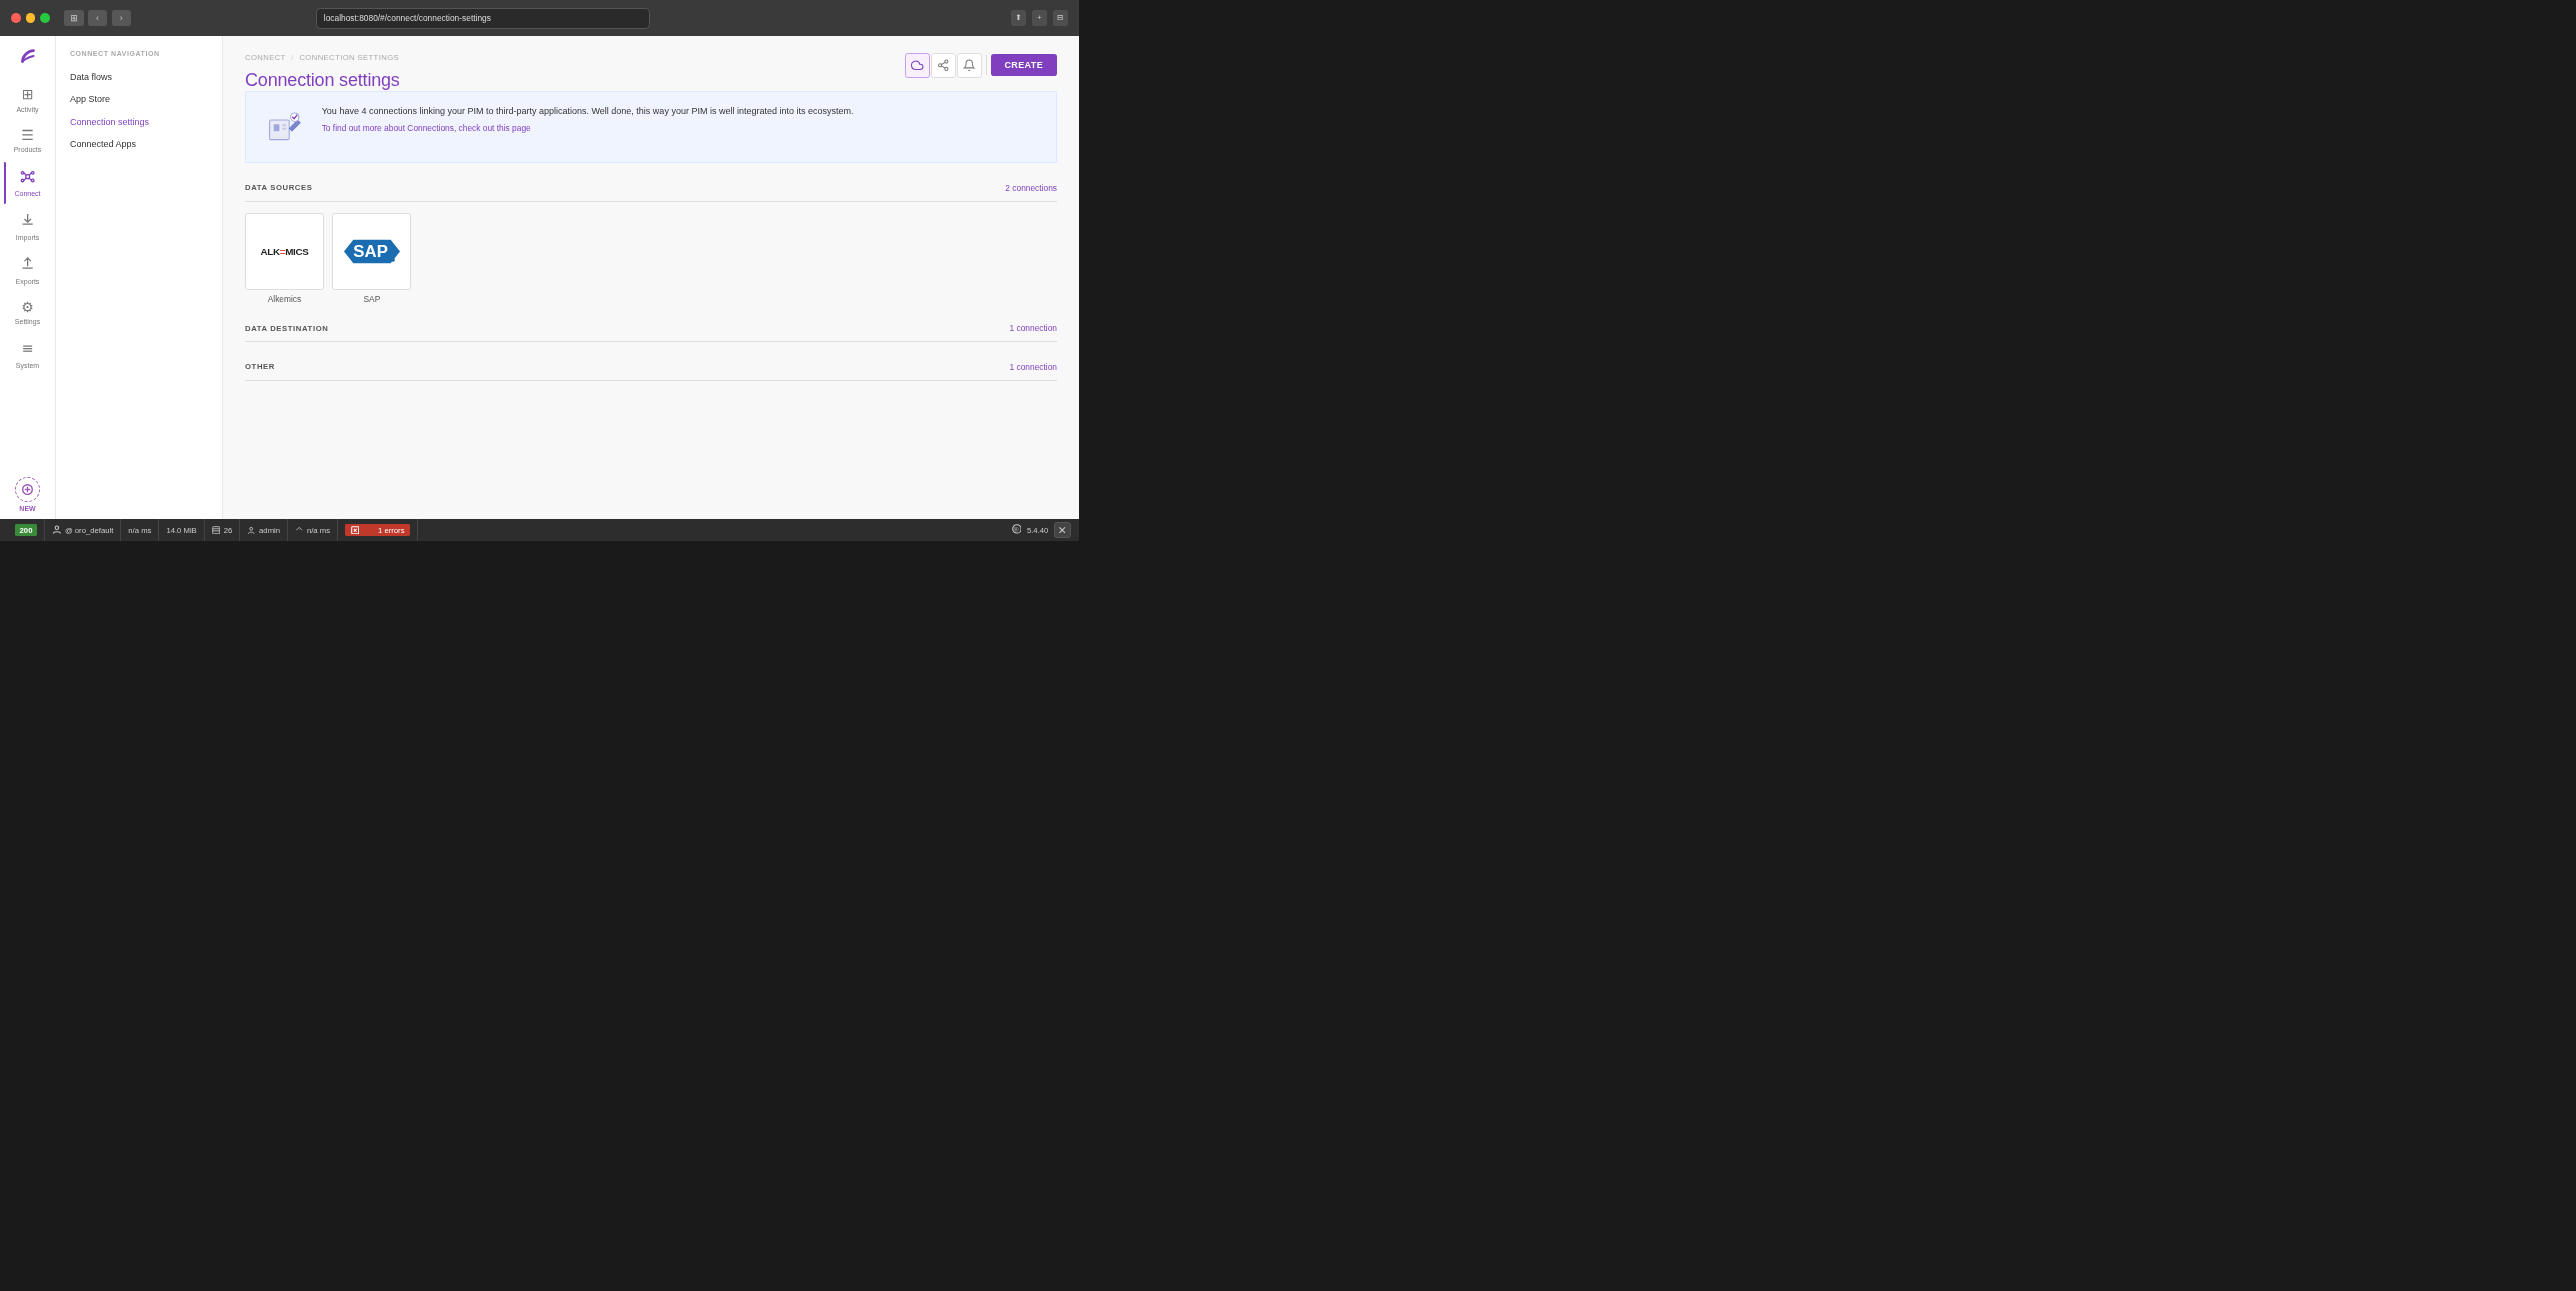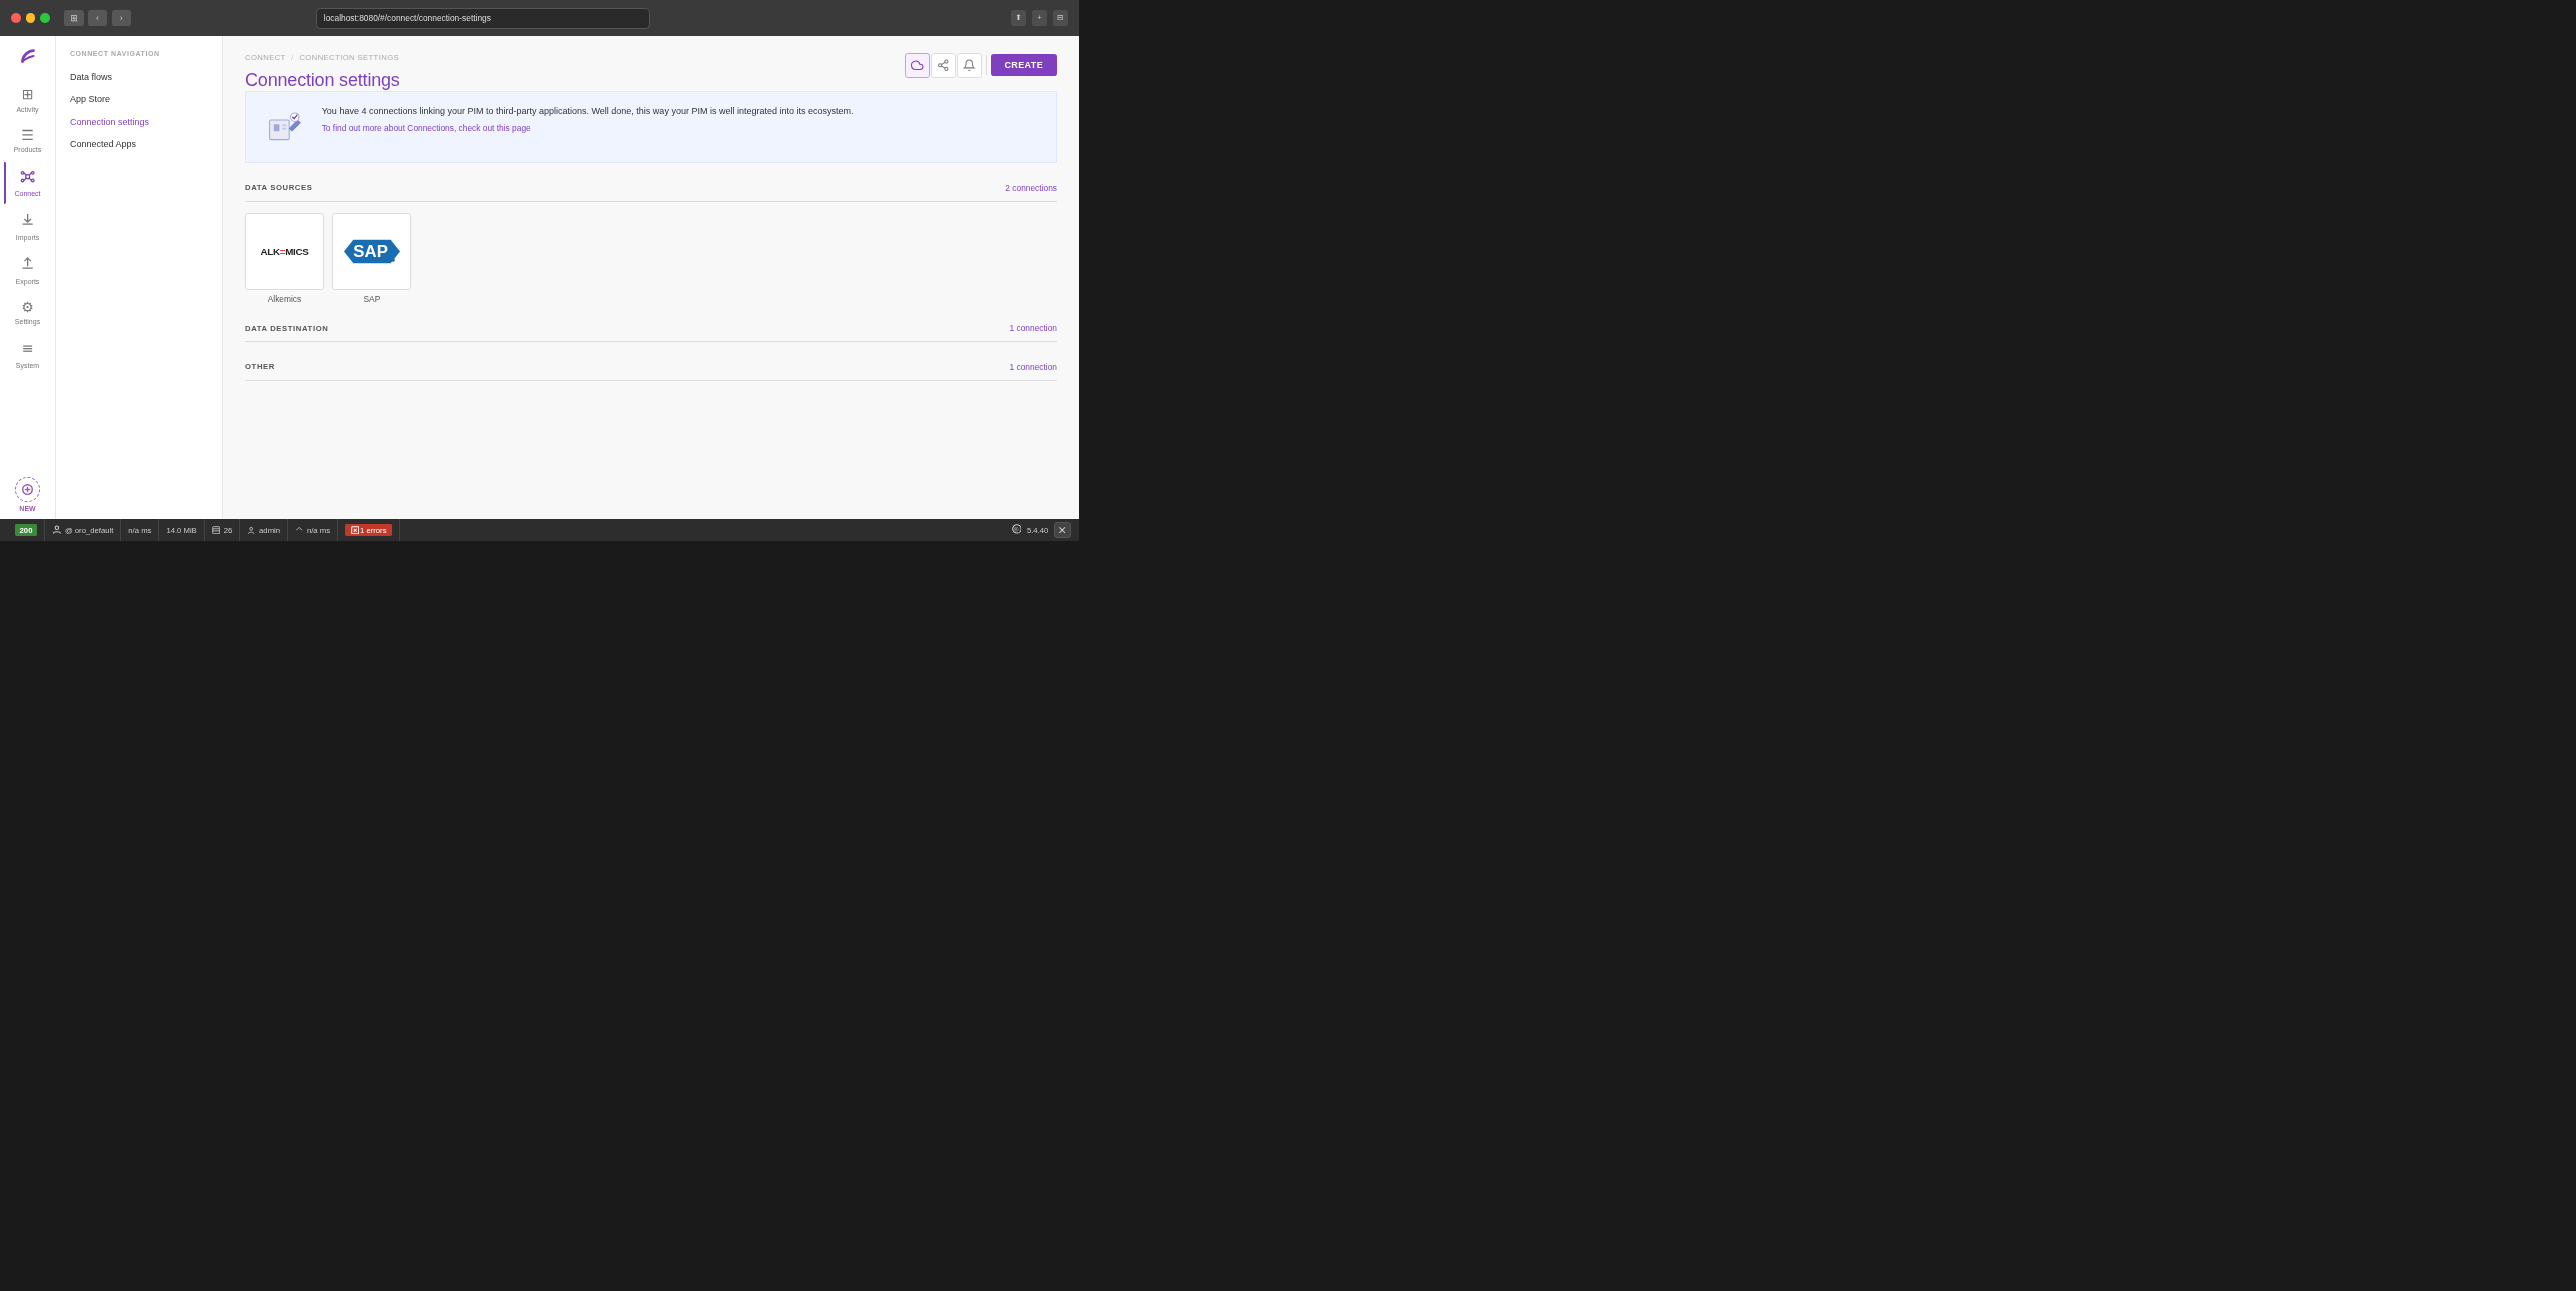--- a/index.html
+++ b/index.html
@@ -271,21 +271,21 @@
     .status-item {
       display: flex;
       align-items: center;
       gap: 3.5px;
       padding: 0 7px;
       height: 100%;
       border-right: 0.7px solid #444;
     }
     .status-item:first-child { border-left: none; }
     .status-badge-green { background: #3a8a3a; color: #fff; padding: 1.4px 4.2px; border-radius: 1.4px; font-size: 7.7px; font-weight: 600; }
-    .status-errors { background: #c0392b; color: #fff; padding: 1.4px 5.6px; border-radius: 1.4px; font-size: 7.7px; display: flex; align-items: center; gap: 1px; }
+    .status-errors { background: #c0392b; color: #fff; padding: 1.4px 5.6px; border-radius: 1.4px; font-size: 7.7px; display: flex; align-items: center; gap: 19px; }
     .status-right { margin-left: auto; display: flex; align-items: center; gap: 5.6px; }
     .status-version { color: #ccc; font-size: 7.7px; }
 
     
     .alkemics-text {
       font-family: 'Arial', sans-serif;
       font-size: 9.8px;
       font-weight: 600;
       color: #222;
       letter-spacing: -0.3px;

